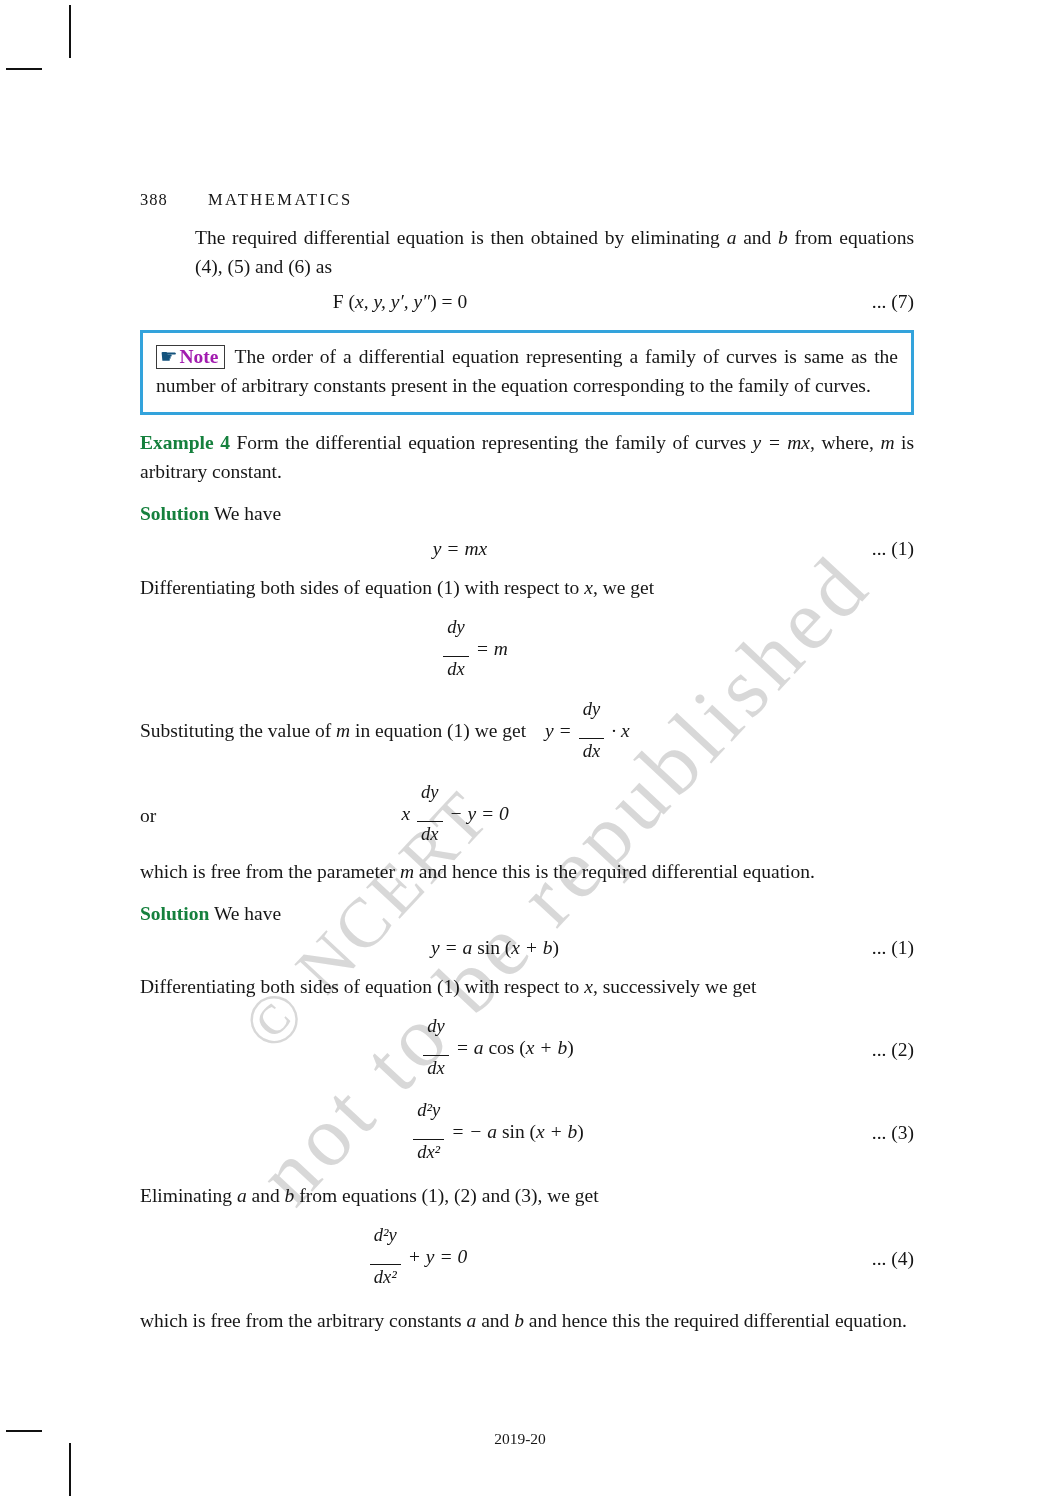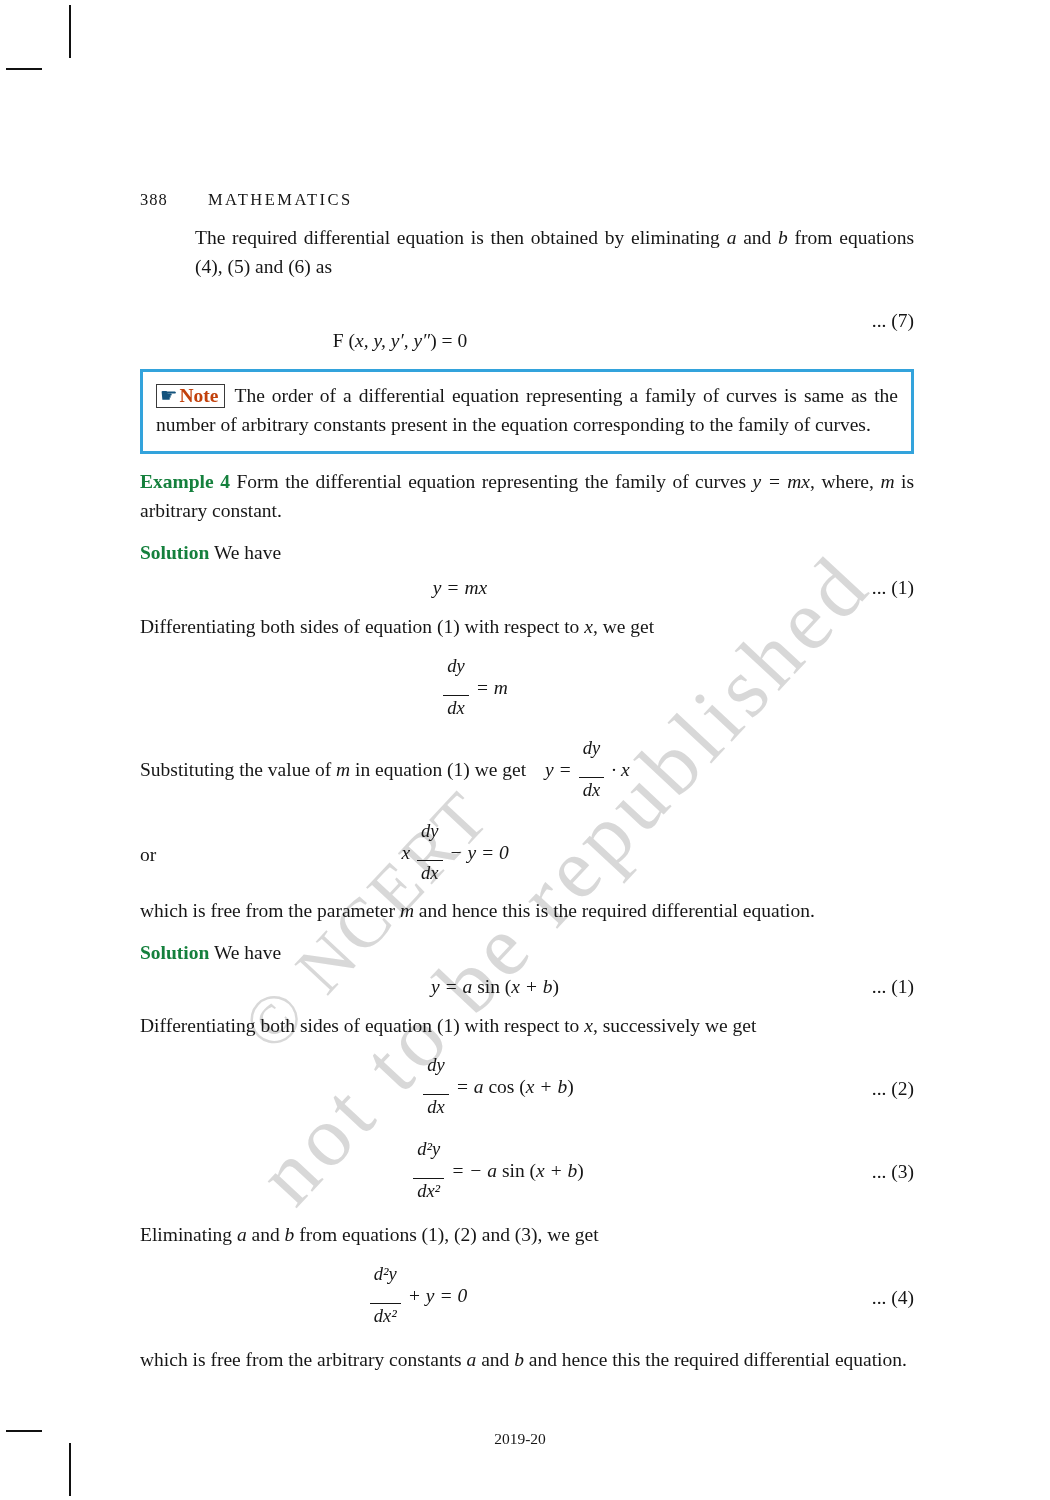--- a/index.html
+++ b/index.html
@@ -39,32 +39,32 @@
   .para { font-size:19.5px; line-height:1.5; margin-top:13px; text-align:justify; }
   .indent { padding-left:55px; }
   .it { font-style:italic; }
   .blue { color:#15803d; font-weight:bold; }
 
   .eq-row { display:flex; align-items:center; font-size:19.5px; margin-top:9px; }
   .eq-center { flex:1; text-align:center; }
   .sh-xs { position:relative; left:-35px; }
   .sh-s  { position:relative; left:-55px; }
   .sh-m  { position:relative; left:-80px; }
-  .sh-l  { position:relative; left:-95px;margin-top:39px; }
+  .sh-l  { position:relative; left:-95px; }
   .eq-num { width:64px; text-align:right; white-space:nowrap; }
 
   .note-box {
     border:3px solid #33a3dc; margin-top:17px; padding:9px 13px 11px 13px;
     font-size:19.5px; line-height:1.52; text-align:justify;
   }
   .note-badge {
     border:1px solid #3a3a3a; padding:0 6px 1px 3px; margin-right:9px; white-space:nowrap;
   }
   .hand { color:#14537d; margin-right:2px; }
-  .note-label { color:#c2410c; font-weight:bold; }
+  .note-label { color:#a21caf; font-weight:bold; }
 
   .frac { display:inline-block; vertical-align:middle; text-align:center; margin:0 7px 4px 7px; font-size:18.5px; line-height:1.25; }
   .fnum { display:block; border-bottom:1.4px solid #161616; padding:0 4px 17px 4px; }
   .fden { display:block; padding-top:1px; }
   .tall { margin-top:14px; margin-bottom:6px; }
 
   .math-gap { margin-left:14px; }
 
   .footer {
     position:absolute; left:0; right:10px; bottom:52px; text-align:center;

